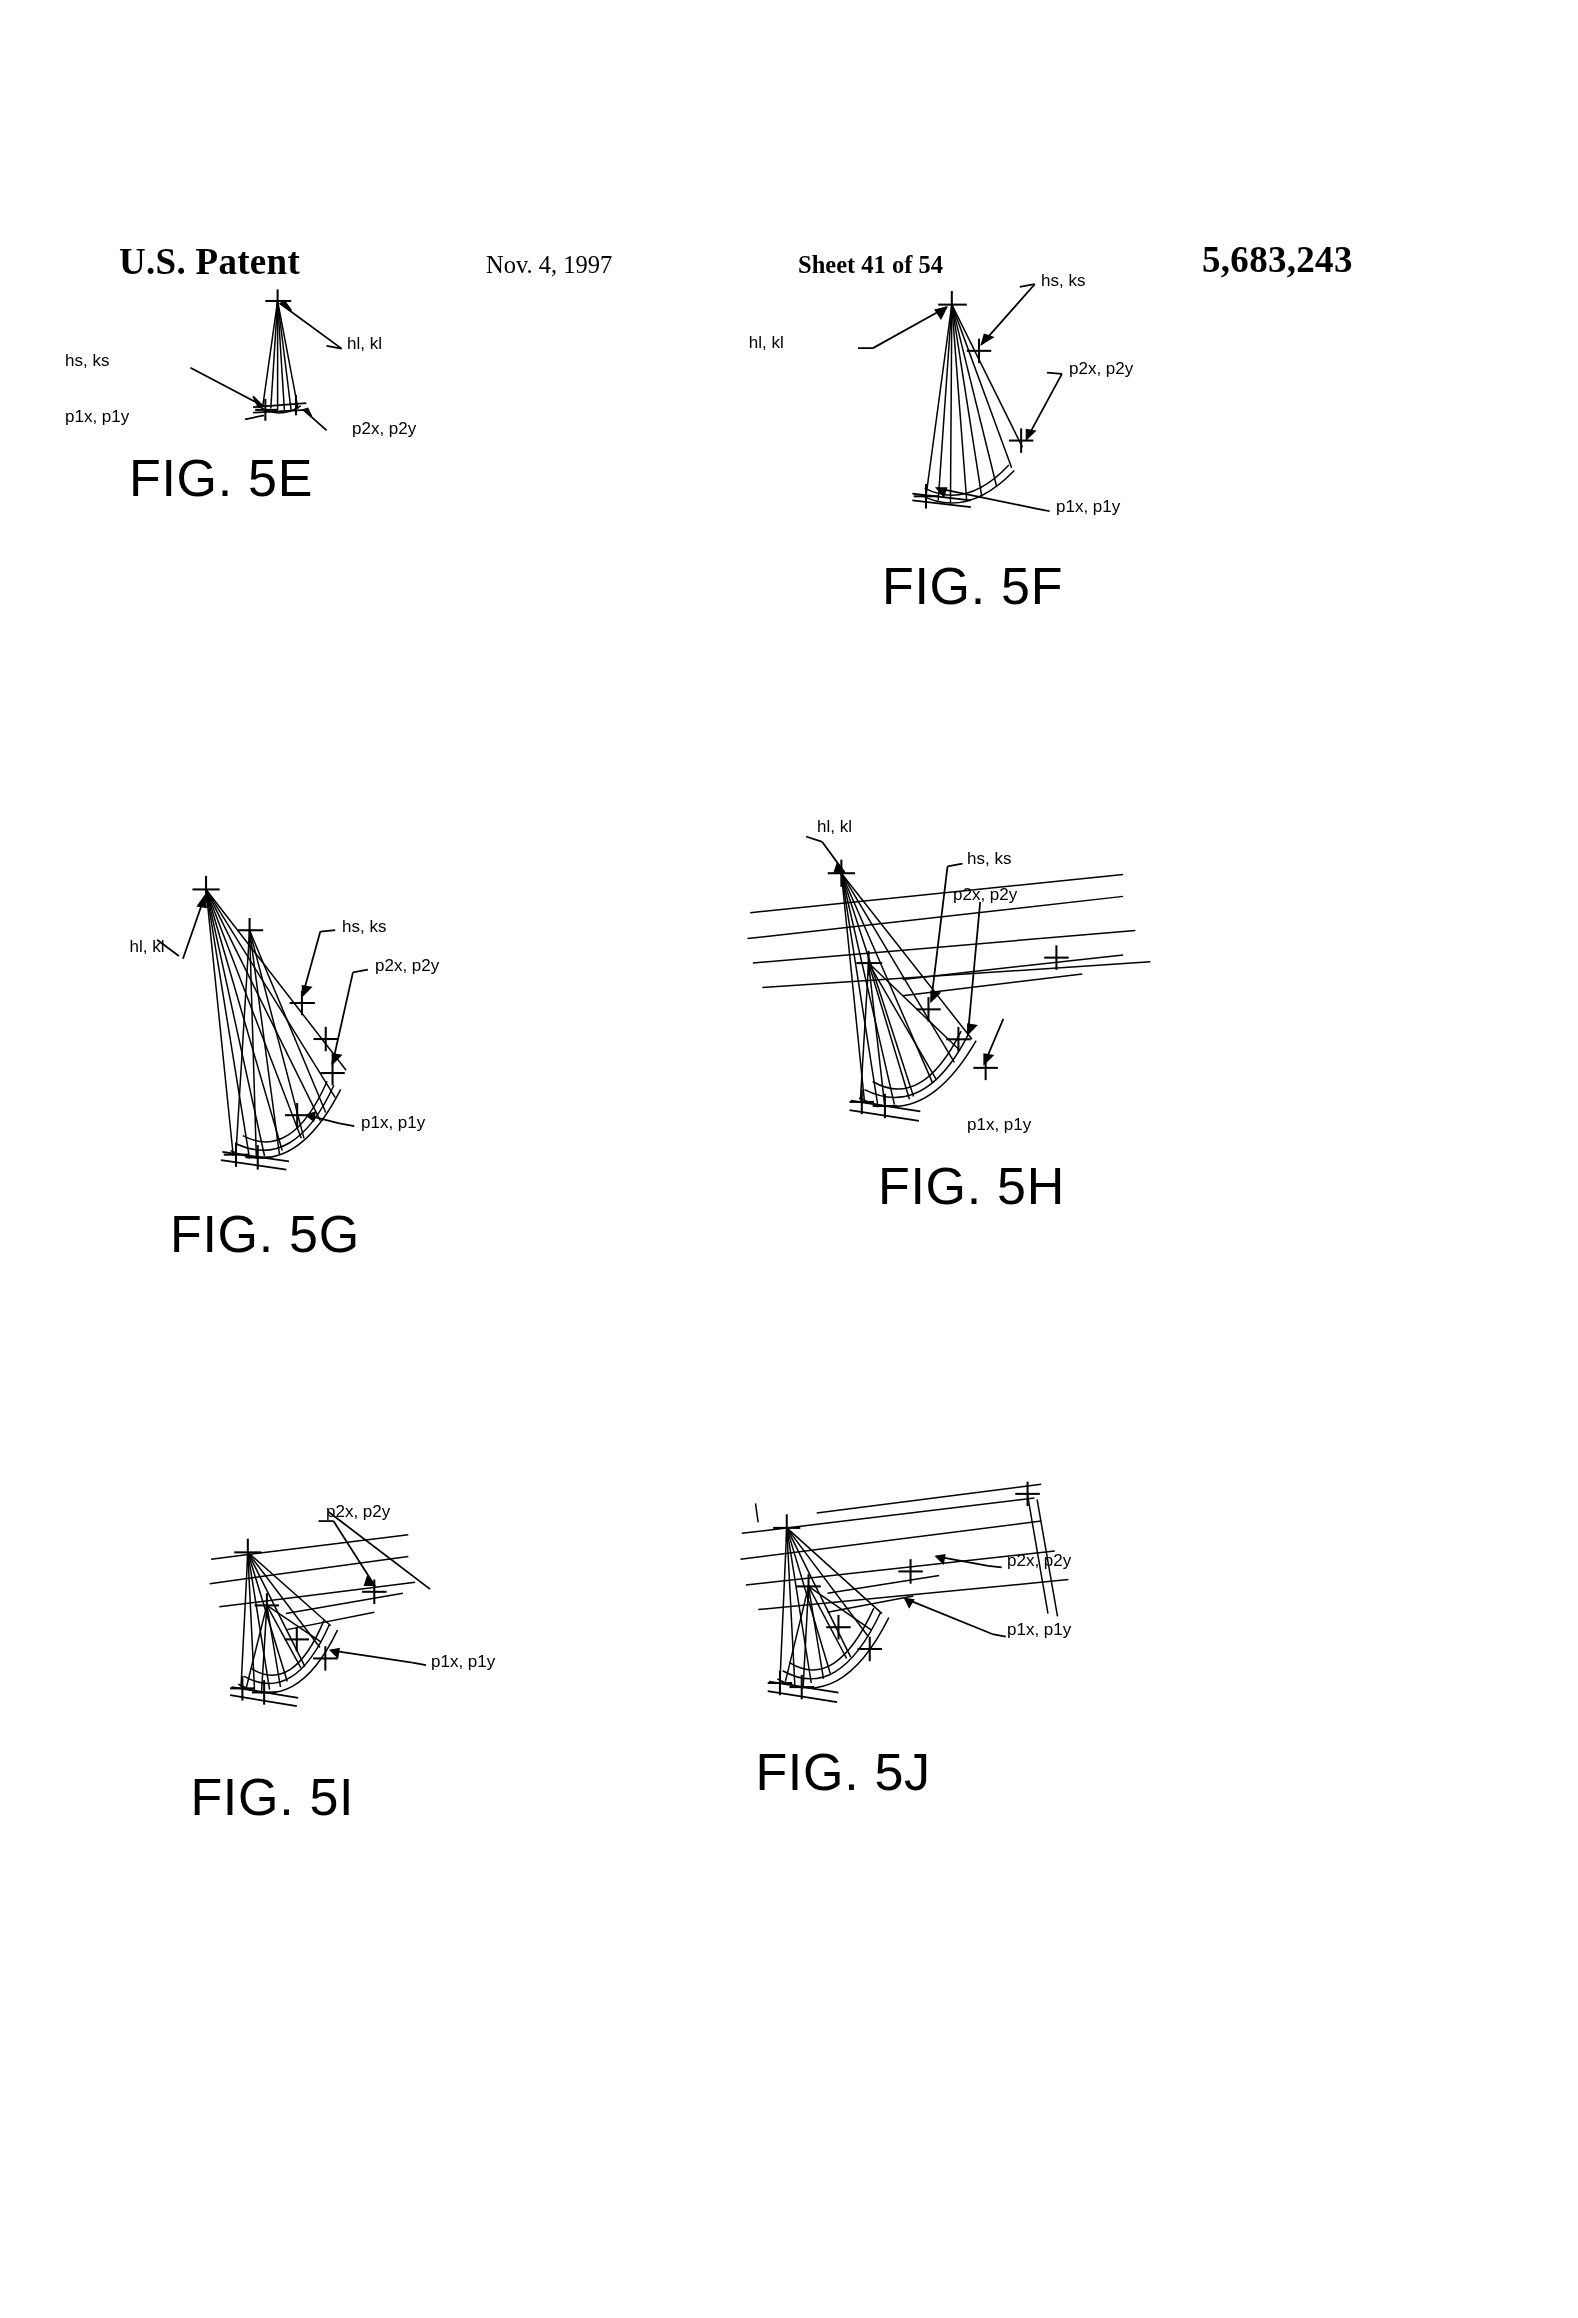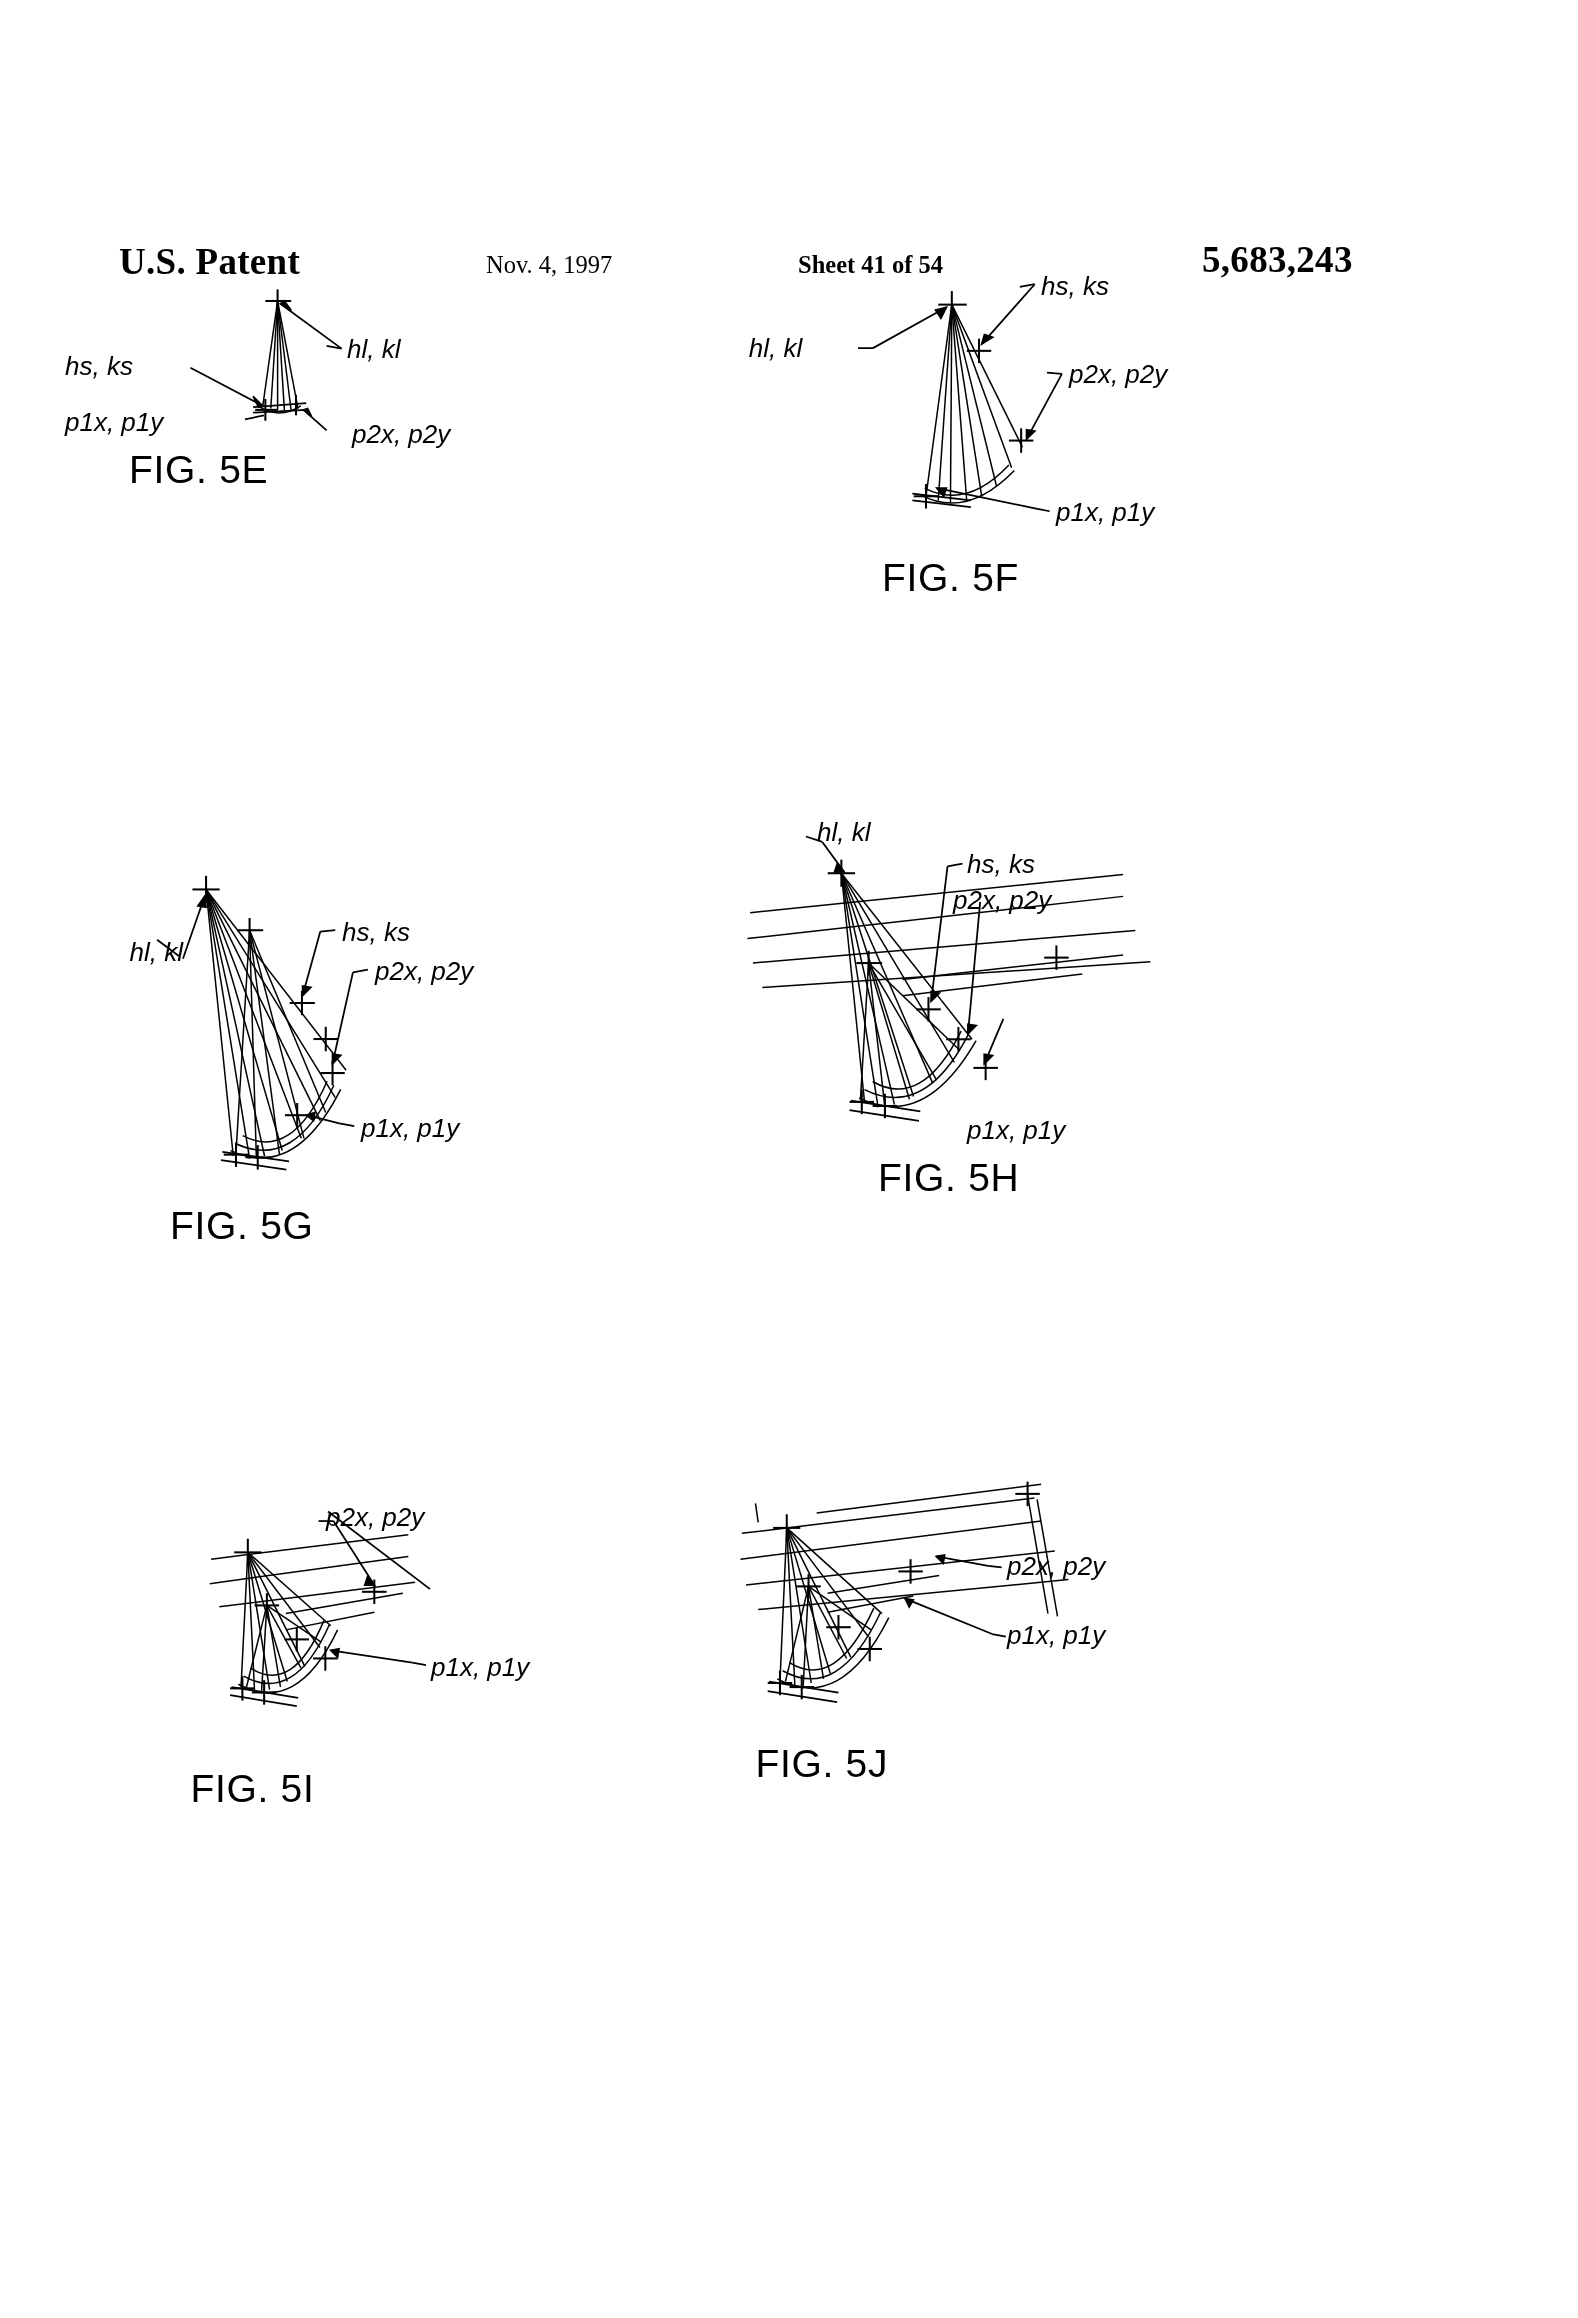--- a/index.html
+++ b/index.html
@@ -66,31 +66,30 @@
 
   
   .fig {
     position: absolute;
   }
   .fig svg { display: block; overflow: visible; }
 
   .fig-caption {
     position: absolute;
     font-family: "Liberation Sans", sans-serif;
-    font-size: 39px;
+    font-size: 52px;
     letter-spacing: 0.7px;
     white-space: nowrap;
   }
 
   .lbl {
     position: absolute;
     font-family: "Liberation Sans", sans-serif;
-    font-size: 26px;
-    white-space: nowrap;
-    font-style: italic;
+    font-size: 17px;
+    white-space: nowrap;
   }
 
   
   #fig5e { left: 102px; top: 286px;  width: 633px; height: 422px; }
   #fig5f { left: 742px; top: 272px; width: 735px; height: 435px; }
   #fig5g { left: 116px; top: 816px; width: 633px; height: 544px; }
   #fig5h { left: 742px; top: 816px; width: 735px; height: 565px; }
   #fig5i { left: 204px; top: 1517px; width: 565px; height: 476px; }
   #fig5j { left: 735px; top: 1483px; width: 728px; height: 517px; }
 </style>

